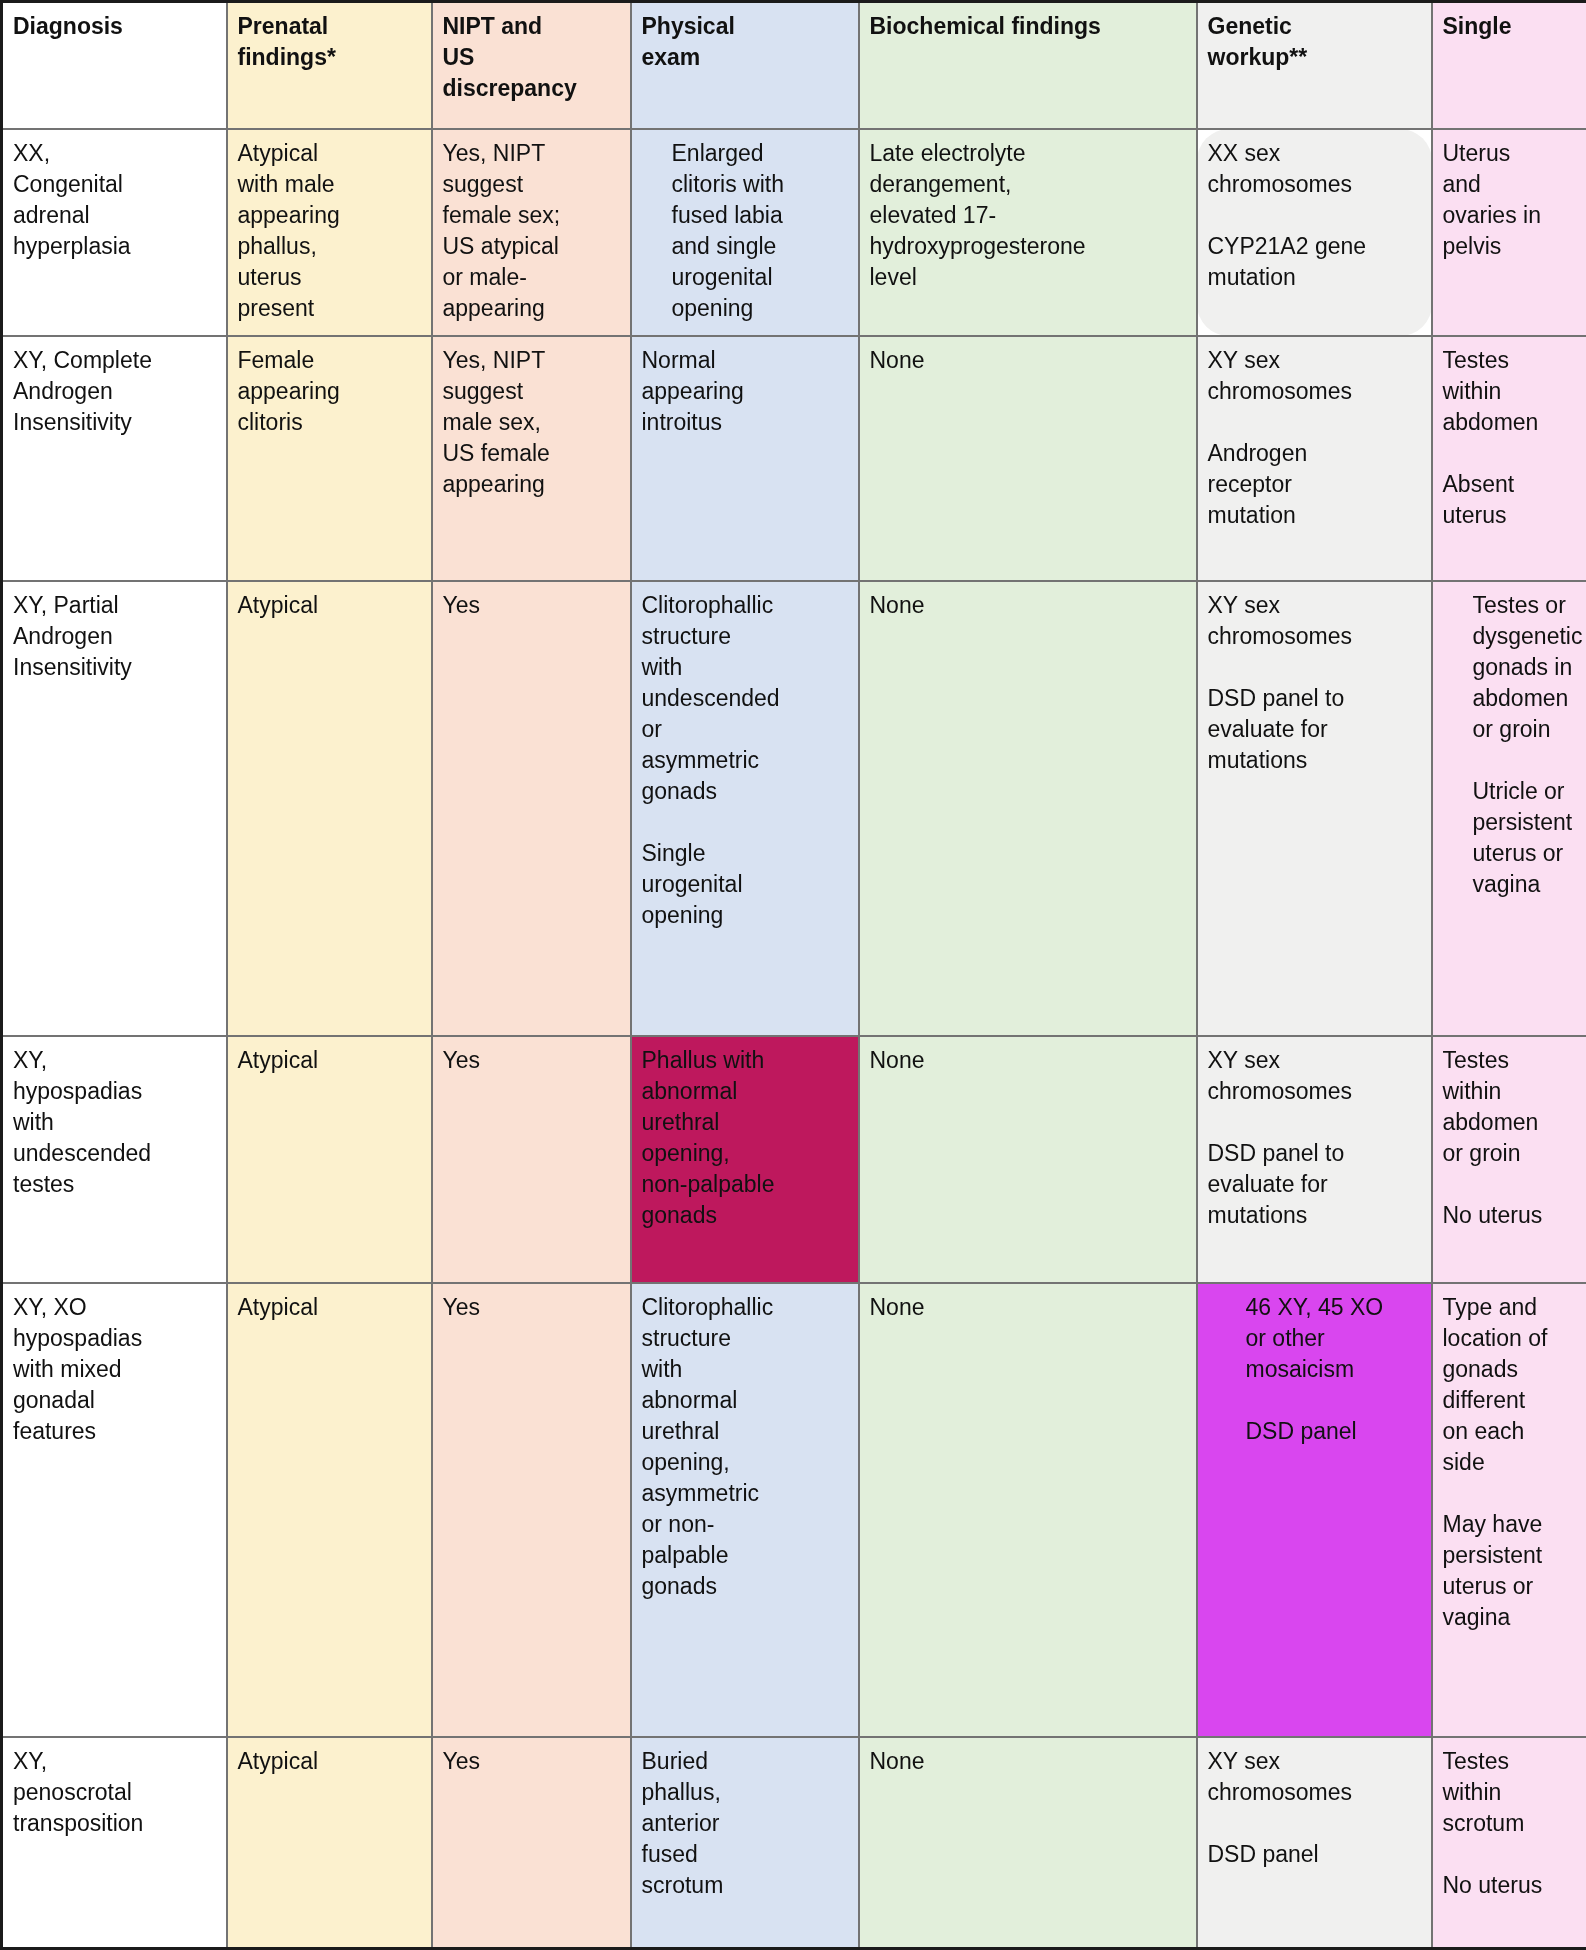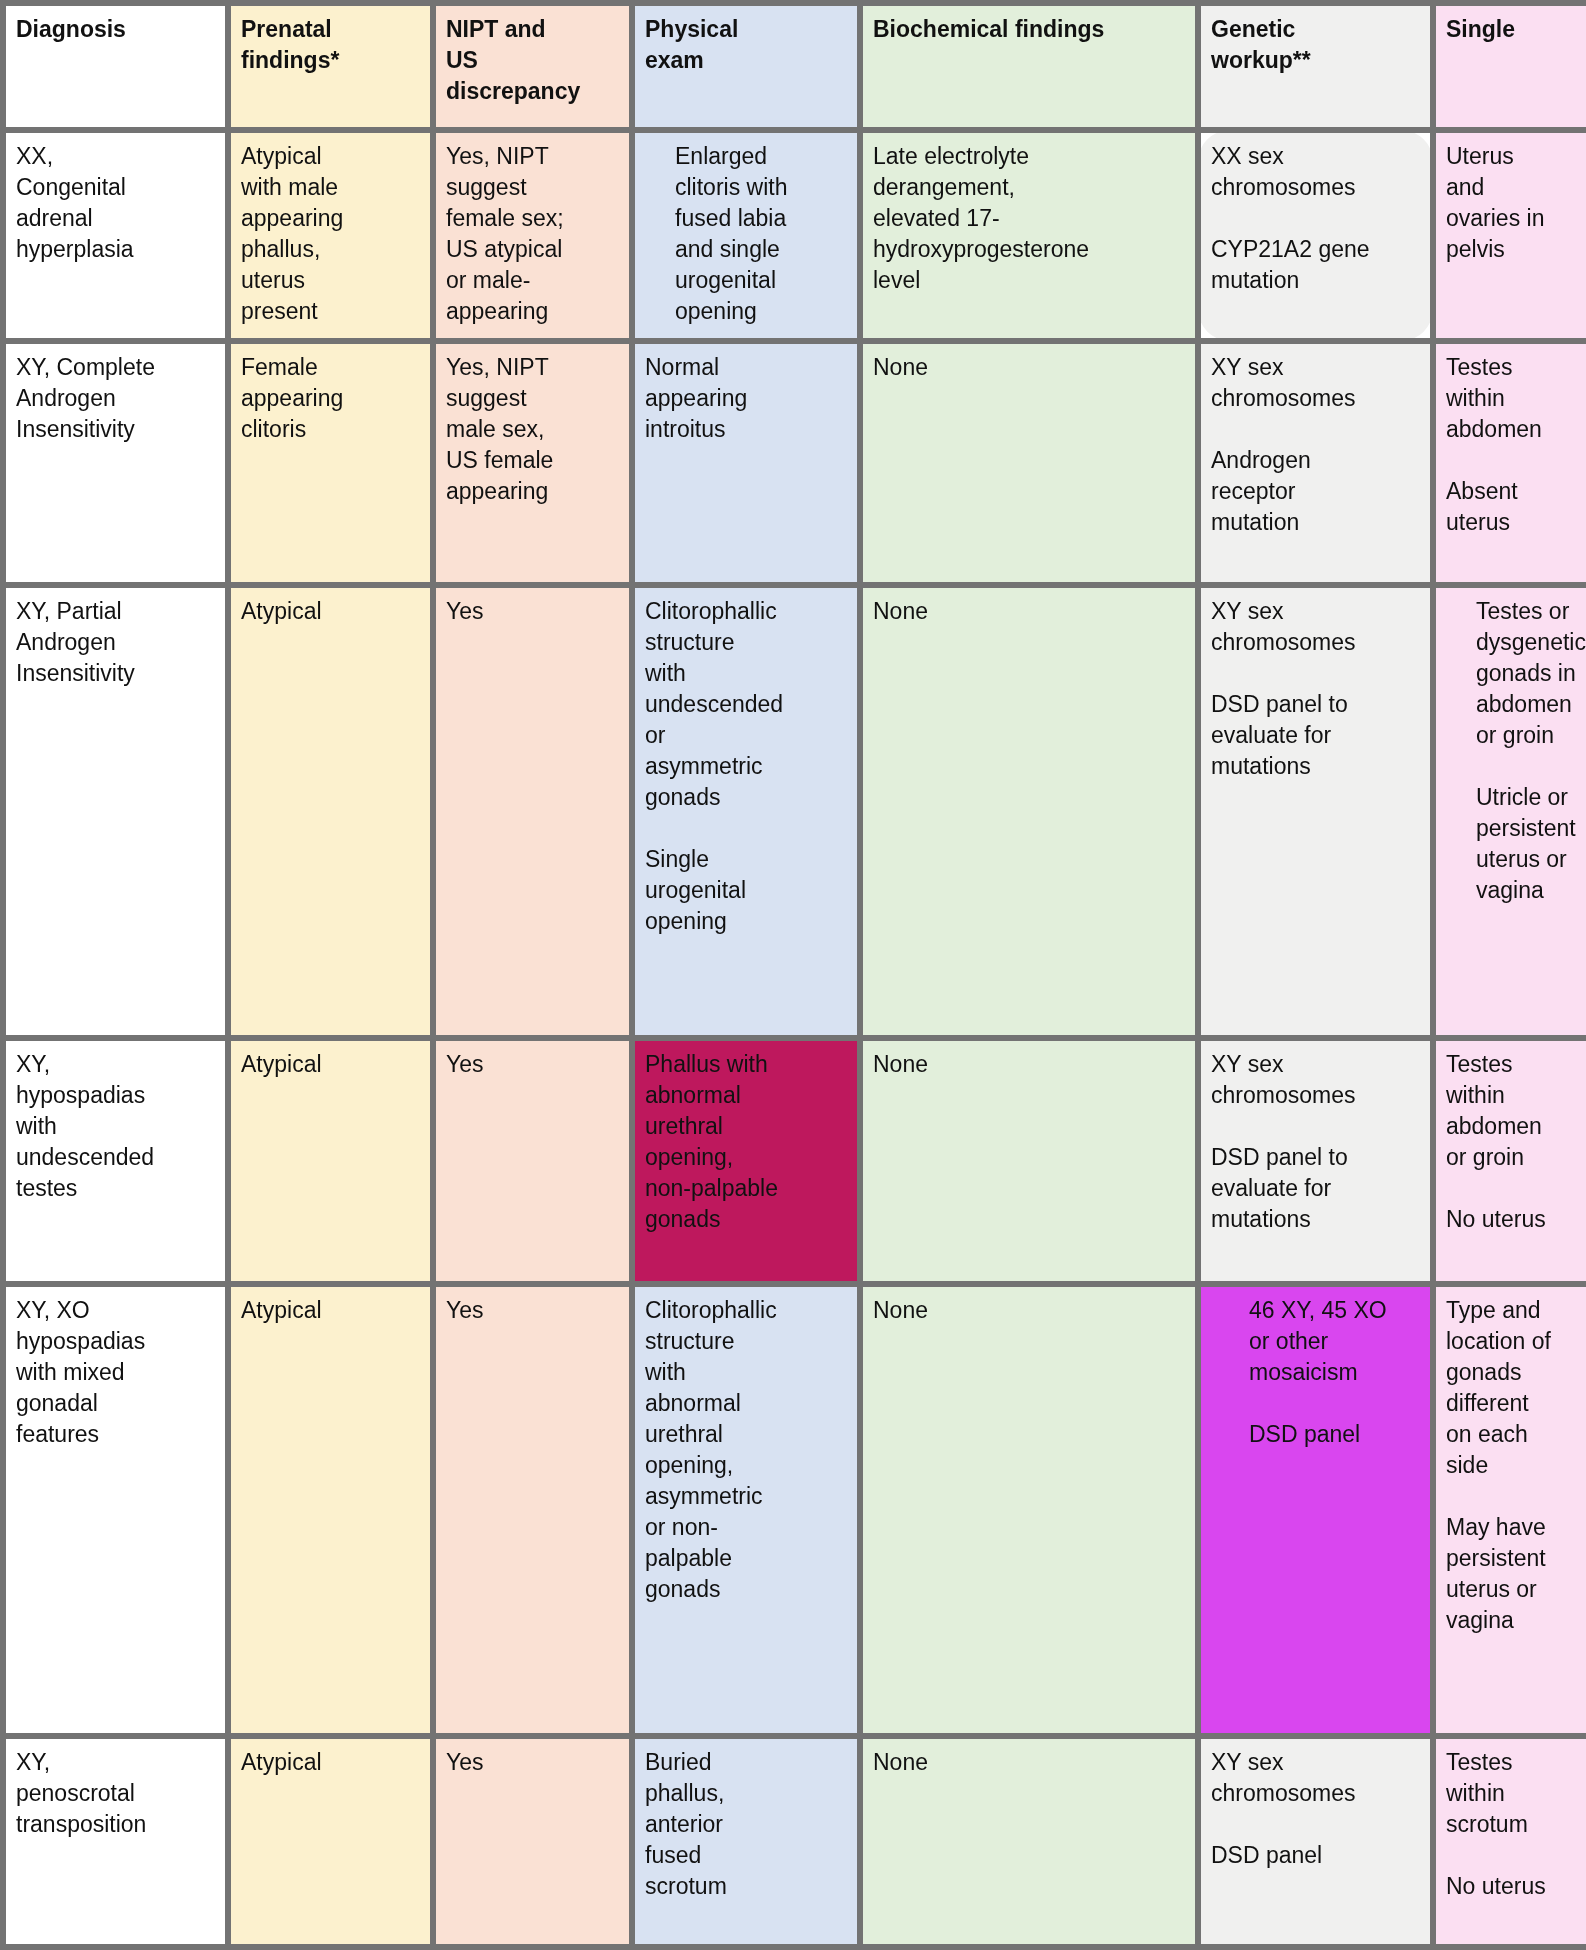--- a/index.html
+++ b/index.html
@@ -7,21 +7,21 @@
     width:1586px;height:1950px;
     font-family:"Liberation Sans","DejaVu Sans",sans-serif;
     color:#111;
   }
   table.dsd{
     width:1586px;height:1950px;
     border-collapse:collapse;
     table-layout:fixed;
   }
   table.dsd th, table.dsd td{
-    border:6px solid #737373;
+    border:2px solid #737373;
     vertical-align:top;
     text-align:left;
     padding:8px 10px;
     font-size:23px;
     line-height:31px;
     white-space:pre-line;
     overflow:hidden;
     box-sizing:border-box;
   }
   table.dsd{border:3px solid #1b1b1b;}

